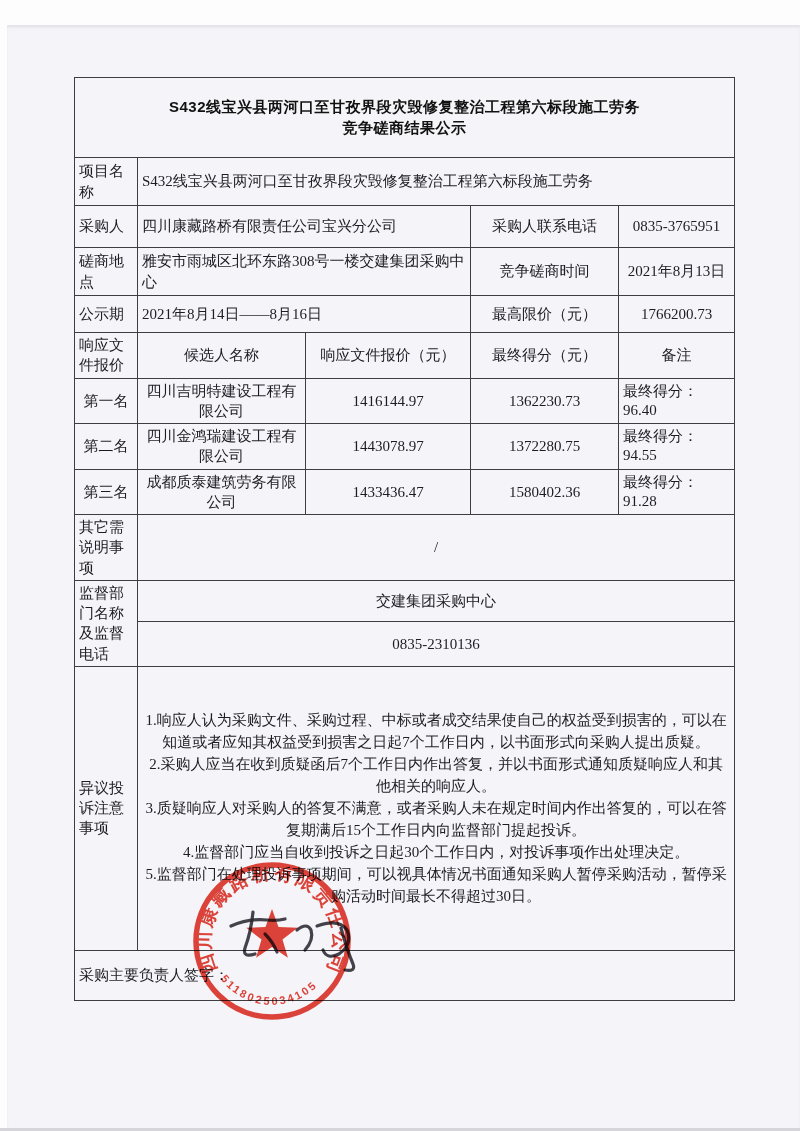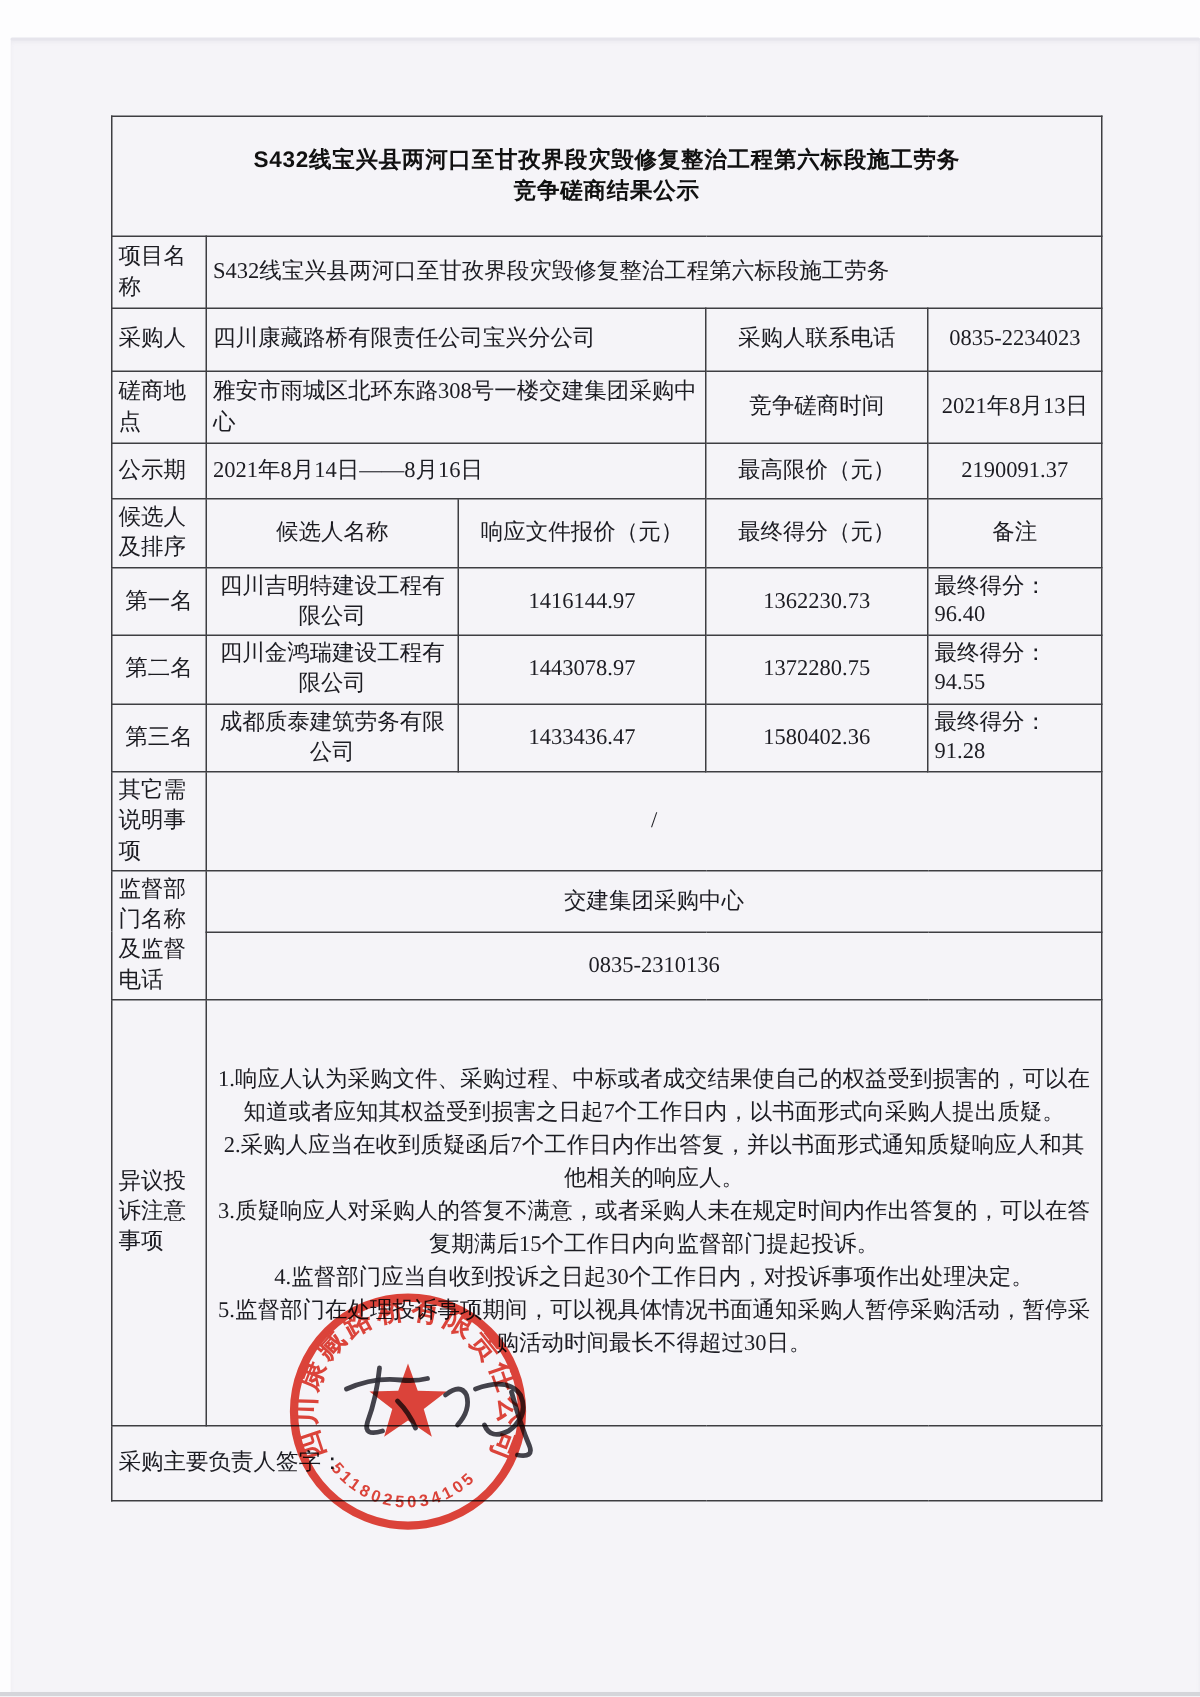--- a/index.html
+++ b/index.html
@@ -86,39 +86,39 @@
 
   <tr style="height:48px">
     <td class="lab">项目名称</td>
     <td colspan="4">S432线宝兴县两河口至甘孜界段灾毁修复整治工程第六标段施工劳务</td>
   </tr>
 
   <tr style="height:42px">
     <td class="lab">采购人</td>
     <td colspan="2">四川康藏路桥有限责任公司宝兴分公司</td>
     <td class="ctr">采购人联系电话</td>
-    <td class="ctr">0835-2234023</td>
+    <td class="ctr">0835-3765951</td>
   </tr>
 
   <tr style="height:48px">
     <td class="lab">磋商地点</td>
     <td colspan="2">雅安市雨城区北环东路308号一楼交建集团采购中心</td>
     <td class="ctr">竞争磋商时间</td>
     <td class="ctr">2021年8月13日</td>
   </tr>
 
   <tr style="height:37px">
     <td class="lab">公示期</td>
     <td colspan="2">2021年8月14日——8月16日</td>
     <td class="ctr">最高限价（元）</td>
-    <td class="ctr">2190091.37</td>
+    <td class="ctr">1766200.73</td>
   </tr>
 
   <tr style="height:44px">
-    <td class="lab">候选人及排序</td>
+    <td class="lab">响应文件报价</td>
     <td class="ctr">候选人名称</td>
     <td class="ctr">响应文件报价（元）</td>
     <td class="ctr">最终得分（元）</td>
     <td class="ctr">备注</td>
   </tr>
 
   <tr style="height:45px">
     <td class="lab ctr">第一名</td>
     <td class="ctr">四川吉明特建设工程有限公司</td>
     <td class="ctr">1416144.97</td>

